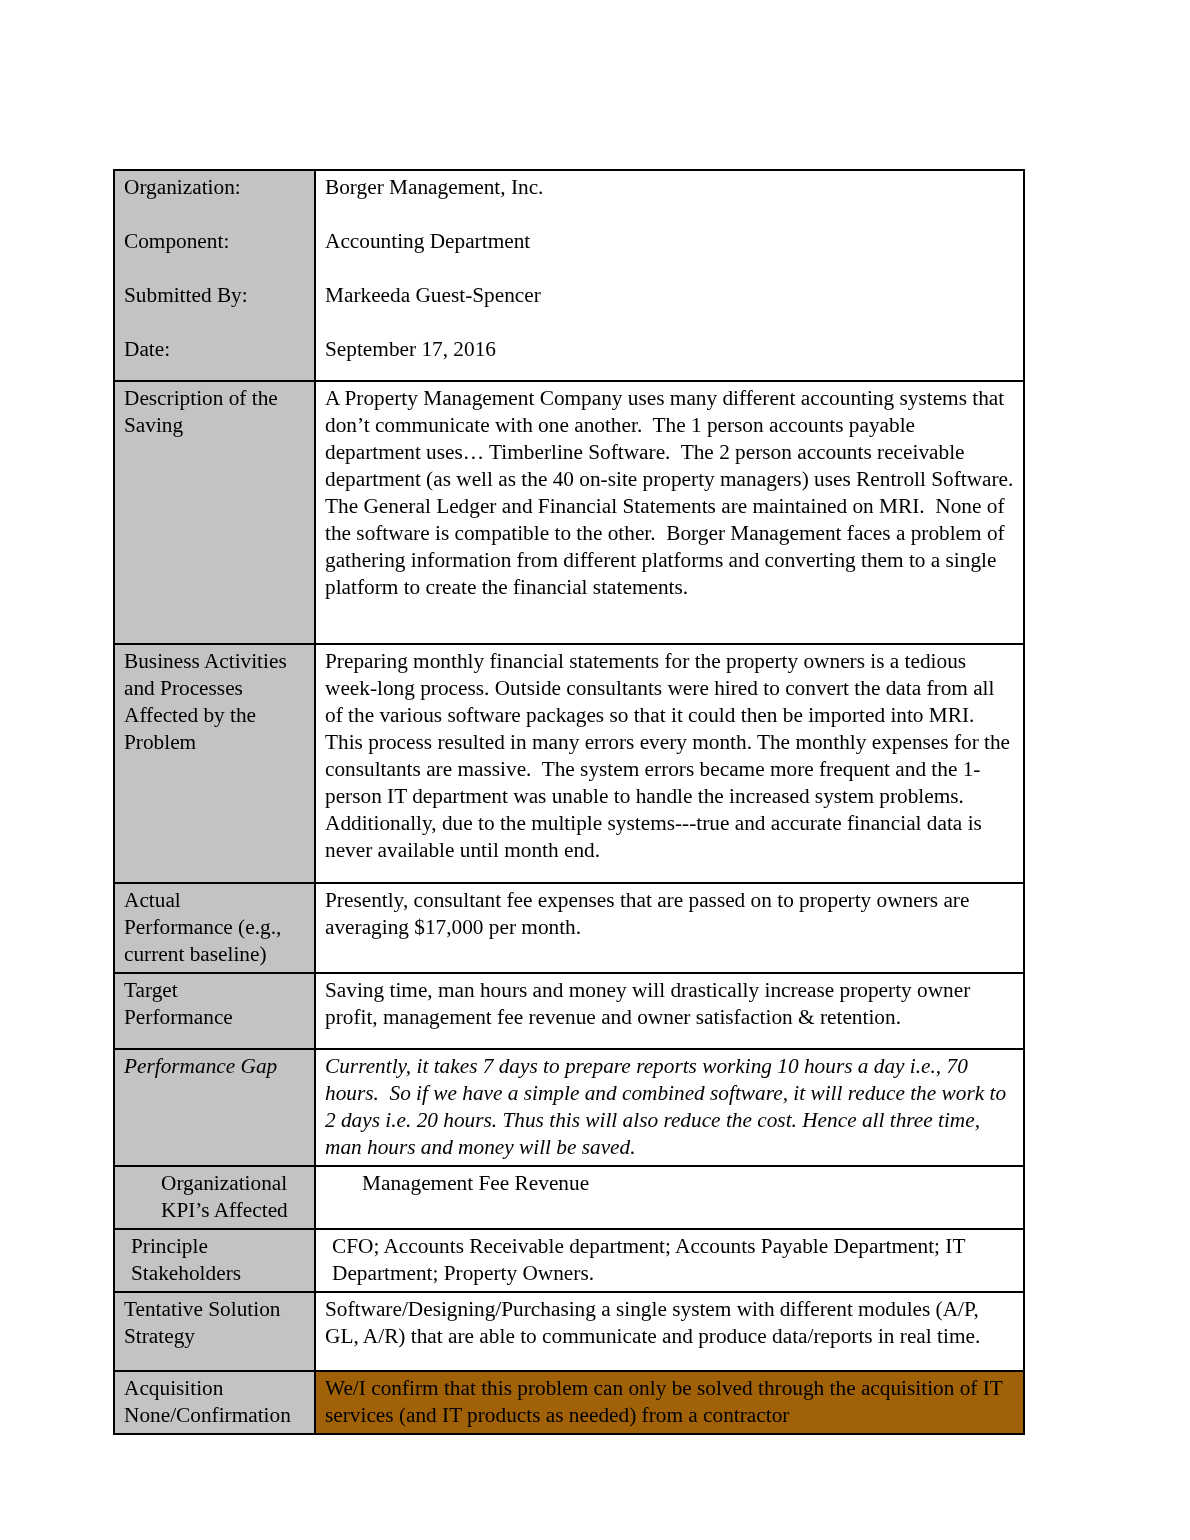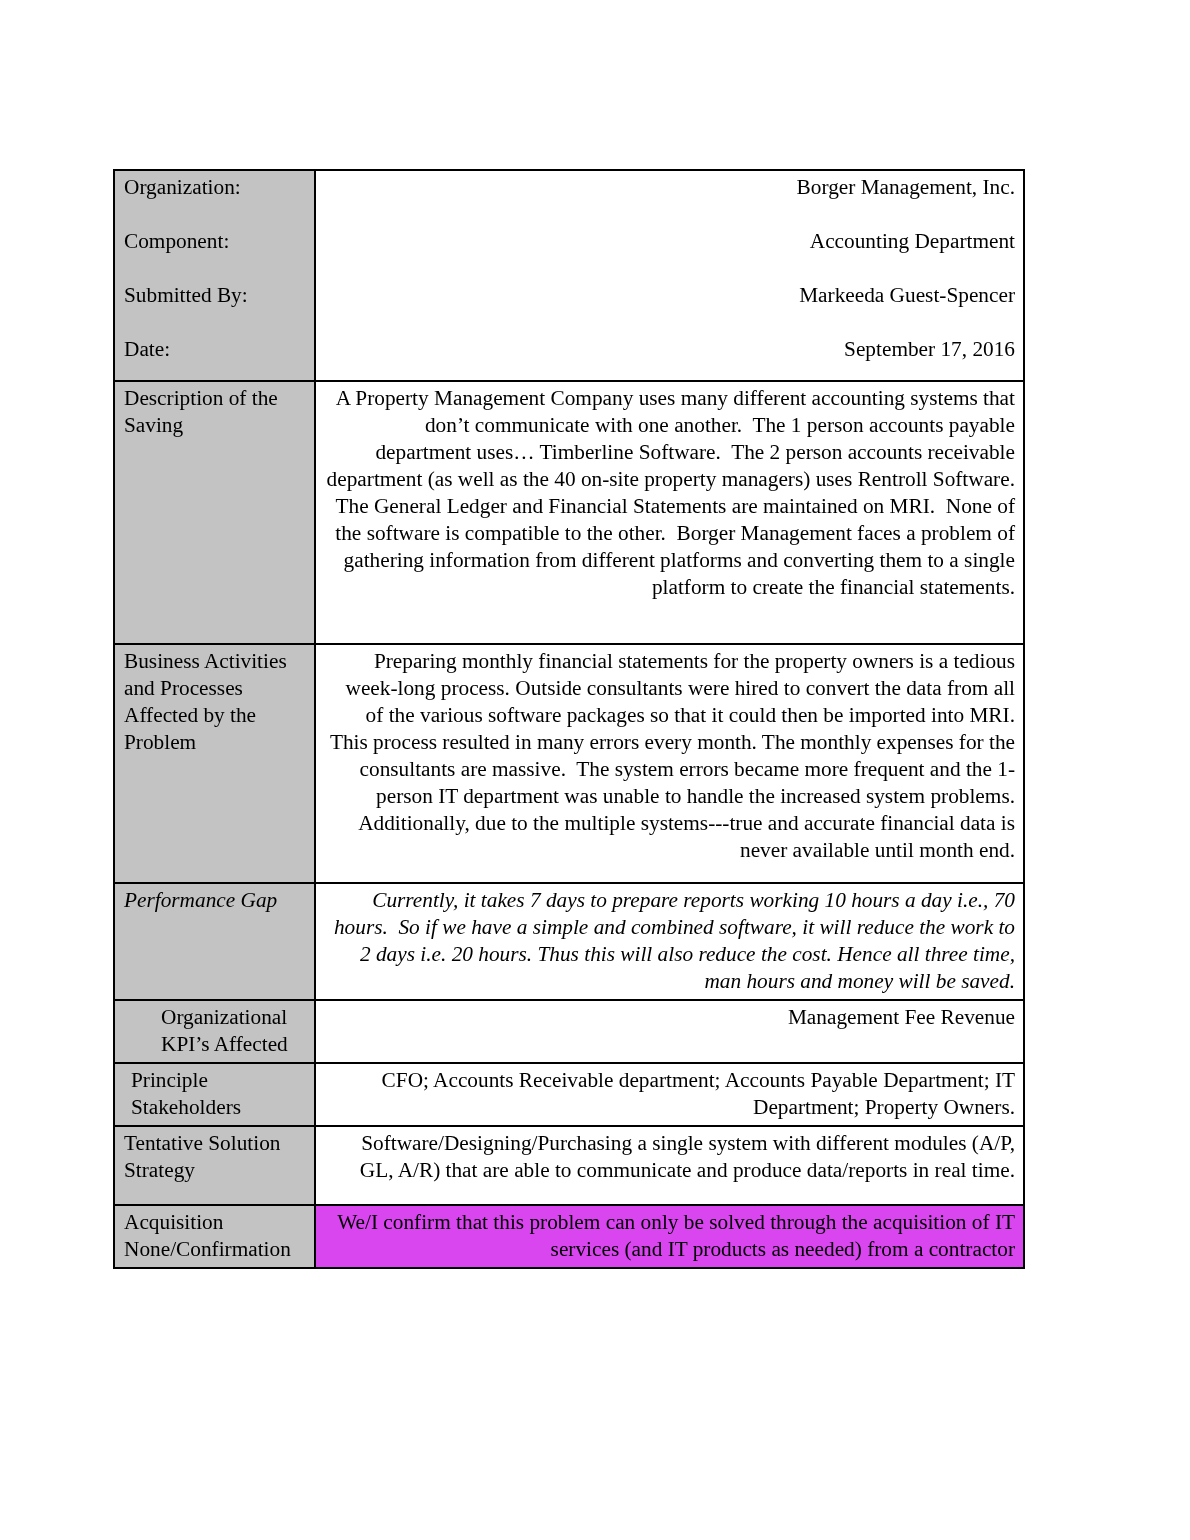--- a/index.html
+++ b/index.html
@@ -34,24 +34,23 @@
     white-space: pre-wrap;
     overflow-wrap: break-word;
   }
   td.label-cell {
     background: #c3c3c3;
     width: 201px;
   }
   td.content-cell {
     background: #ffffff;
     width: 709px;
-    text-align: right;
   }
   td.content-cell.shaded {
-    background: #d946ef;
+    background: #a16207;
   }
   tr.r0 td { height: 211px; }
   tr.r1 td { height: 263px; }
   tr.r2 td { height: 239px; margin-left: 28px; }
   tr.r3 td { height: 79px; }
   tr.r4 td { height: 76px; }
   tr.r5 td { height: 110px; font-style: italic; }
   tr.r6 td { height: 48px; padding-left: 46px; }
   tr.r7 td { height: 49px; padding-left: 16px; }
   tr.r8 td { height: 79px; }
@@ -84,20 +83,31 @@
 Saving</td>
         <td class="content-cell">A Property Management Company uses many different accounting systems that don’t communicate with one another.  The 1 person accounts payable department uses… Timberline Software.  The 2 person accounts receivable department (as well as the 40 on-site property managers) uses Rentroll Software. The General Ledger and Financial Statements are maintained on MRI.  None of the software is compatible to the other.  Borger Management faces a problem of gathering information from different platforms and converting them to a single platform to create the financial statements.</td>
       </tr>
       <tr class="r2">
         <td class="label-cell">Business Activities
 and Processes
 Affected by the
 Problem</td>
         <td class="content-cell">Preparing monthly financial statements for the property owners is a tedious week-long process. Outside consultants were hired to convert the data from all of the various software packages so that it could then be imported into MRI.  This process resulted in many errors every month. The monthly expenses for the consultants are massive.  The system errors became more frequent and the 1-person IT department was unable to handle the increased system problems. Additionally, due to the multiple systems---true and accurate financial data is never available until month end.</td>
       </tr>
+      <tr class="r3">
+        <td class="label-cell">Actual
+Performance (e.g.,
+current baseline)</td>
+        <td class="content-cell">Presently, consultant fee expenses that are passed on to property owners are averaging $17,000 per month.</td>
+      </tr>
+      <tr class="r4">
+        <td class="label-cell">Target
+Performance</td>
+        <td class="content-cell">Saving time, man hours and money will drastically increase property owner profit, management fee revenue and owner satisfaction &amp; retention.</td>
+      </tr>
       <tr class="r5">
         <td class="label-cell">Performance Gap</td>
         <td class="content-cell">Currently, it takes 7 days to prepare reports working 10 hours a day i.e., 70 hours.  So if we have a simple and combined software, it will reduce the work to 2 days i.e. 20 hours. Thus this will also reduce the cost. Hence all three time, man hours and money will be saved.</td>
       </tr>
       <tr class="r6">
         <td class="label-cell">Organizational
 KPI’s Affected</td>
         <td class="content-cell">Management Fee Revenue</td>
       </tr>
       <tr class="r7">

